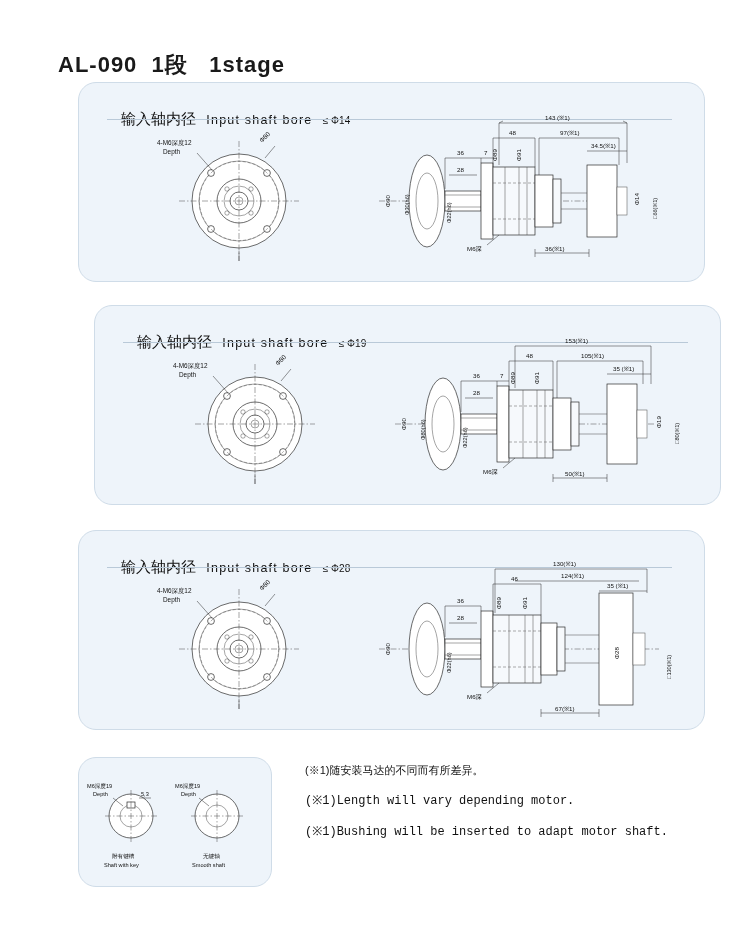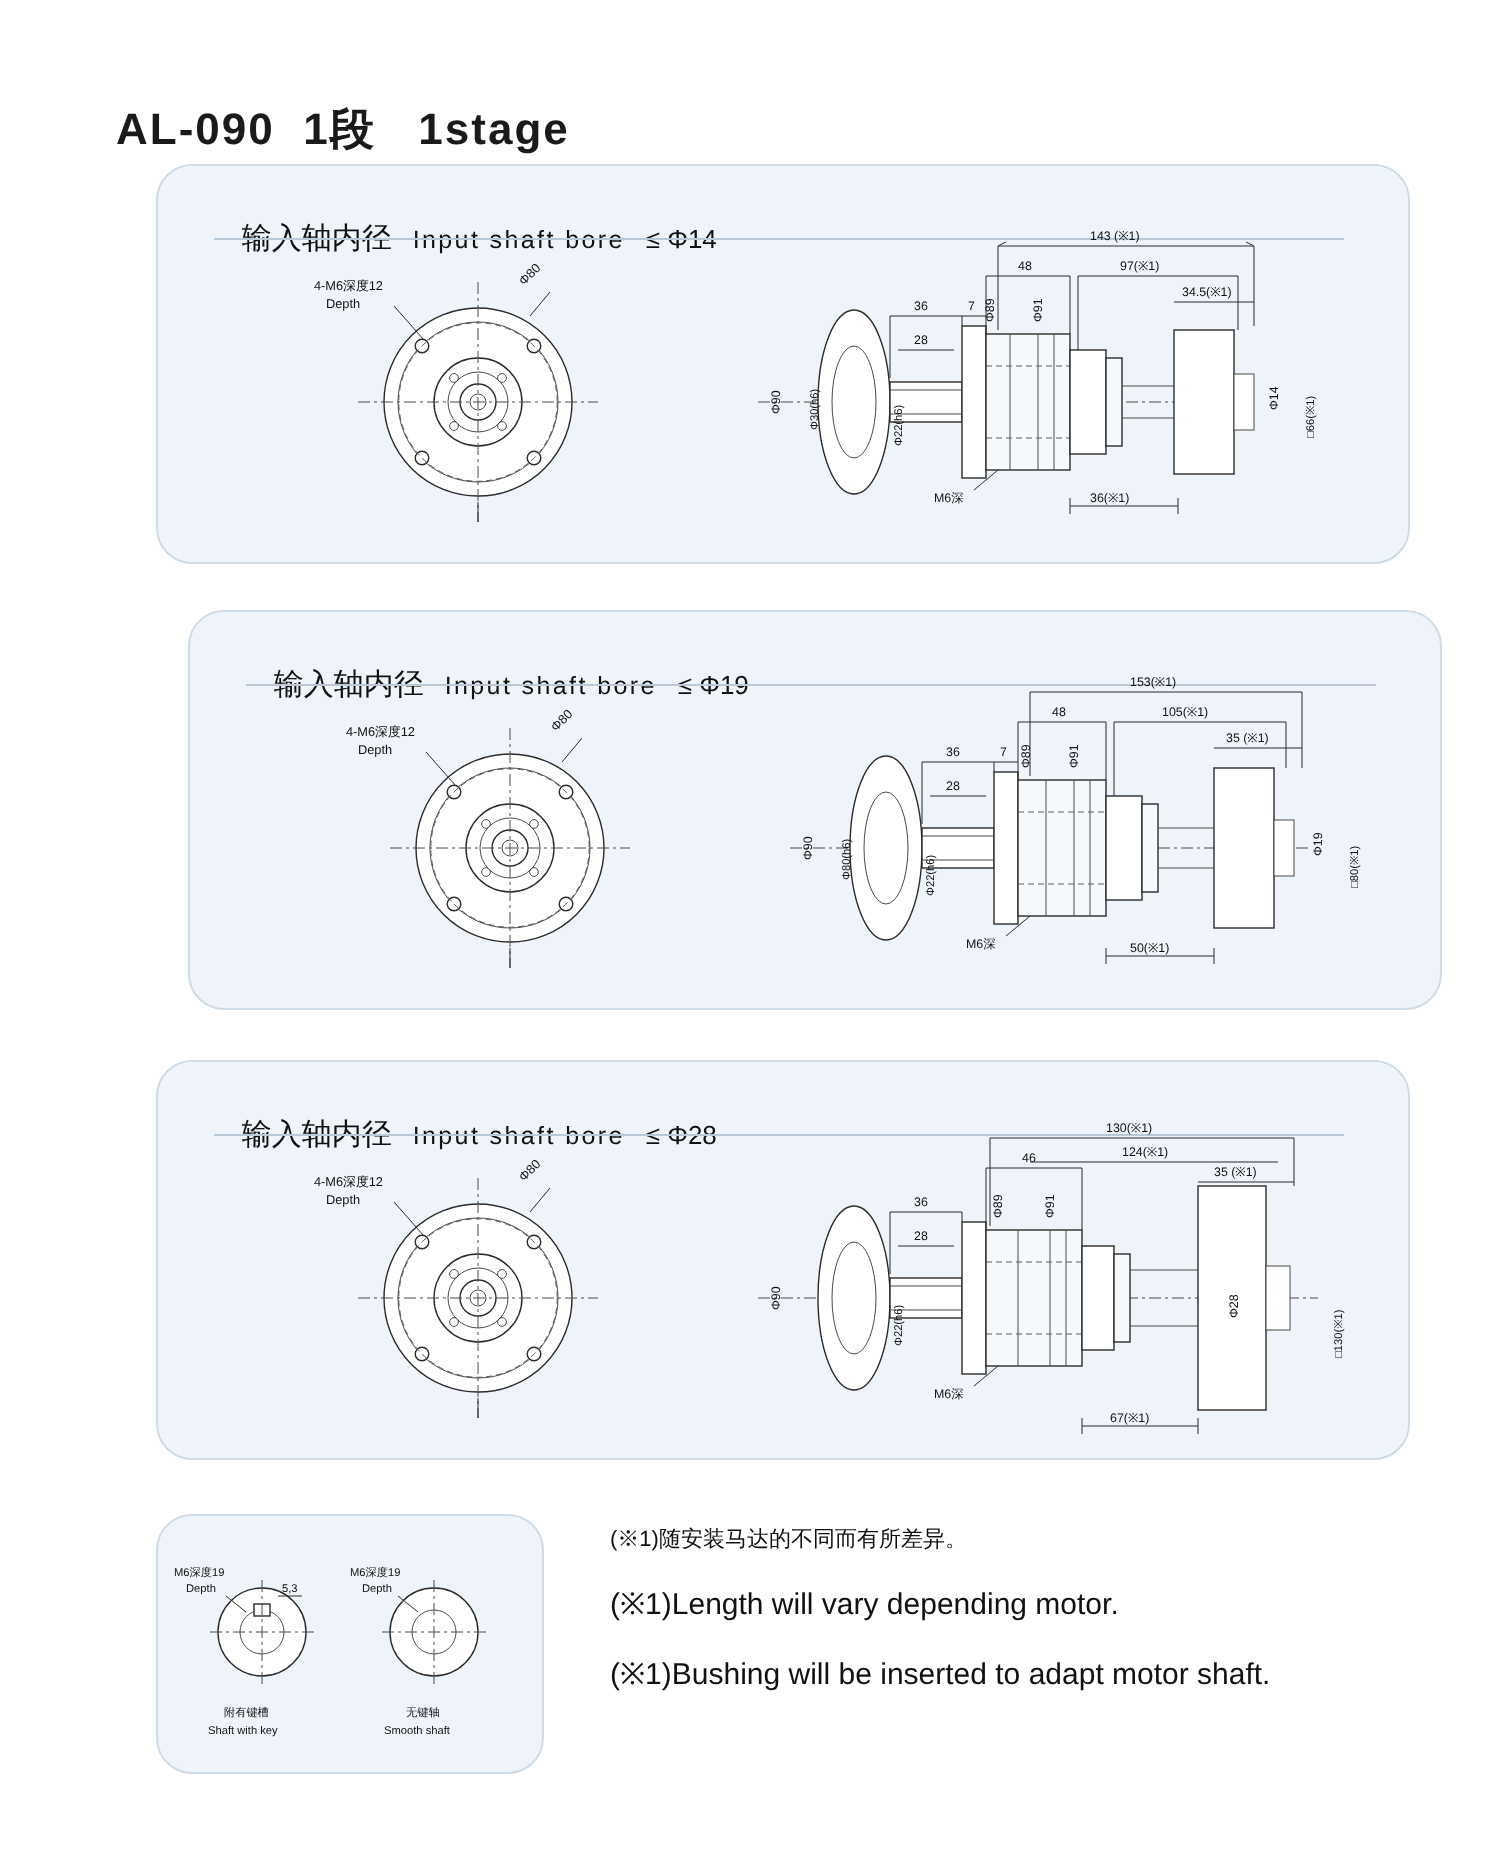--- a/index.html
+++ b/index.html
@@ -26,21 +26,21 @@
   .panel.p2{left:94px;top:305px;width:625px;height:198px;}
   .panel.p3{left:78px;top:530px;width:625px;height:198px;}
   .panel.p4{left:78px;top:757px;width:192px;height:128px;}
 
   .bore-label{
     position:absolute;left:28px;top:13px;
     font-size:12.5px;white-space:pre;color:#111;
   }
   .bore-label .cn{font-size:15px;}
   .bore-label .en{letter-spacing:1.2px;margin-top:14px;}
-  .bore-label .val{font-size:13px;}
+  .bore-label .val{font-size:10px;}
 
   .divider{
     position:absolute;left:28px;top:36px;width:565px;height:0;
     border-top:1px solid #b9c9d8;
   }
 
   
   svg.draw{position:absolute;left:0;top:0;overflow:visible;}
   .ln{stroke:#2b2b2b;stroke-width:0.7;fill:none;}
   .ln-thin{stroke:#4a4a4a;stroke-width:0.5;fill:none;}
@@ -53,21 +53,21 @@
   .dimtxt.s{font-size:5.6px;}
   .lbl{font-family:"Liberation Sans",sans-serif;font-size:6.4px;fill:#111;}
   .lbl.s{font-size:5.6px;}
 
   
   .notes{
     position:absolute;left:305px;top:762px;width:420px;
     font-size:11px;line-height:1.5;color:#111;
   }
   .notes div{margin-bottom:13px;white-space:pre;}
-  .notes div.en{font-family:Liberation Sans, sans-serif;font-size:15px;}
+  .notes div.en{font-family:Liberation Mono, monospace;font-size:12px;}
 </style>
 </head>
 <body>
 
 <div class="page-title">AL-090  1段   1stage</div>
 
 <div class="panel p1">
   <div class="bore-label">
     <span class="cn">输入轴内径</span>&nbsp;&nbsp;&nbsp;<span class="en">Input shaft bore</span>&nbsp;&nbsp;&nbsp;<span class="val">≤ Φ14</span>
   </div>

